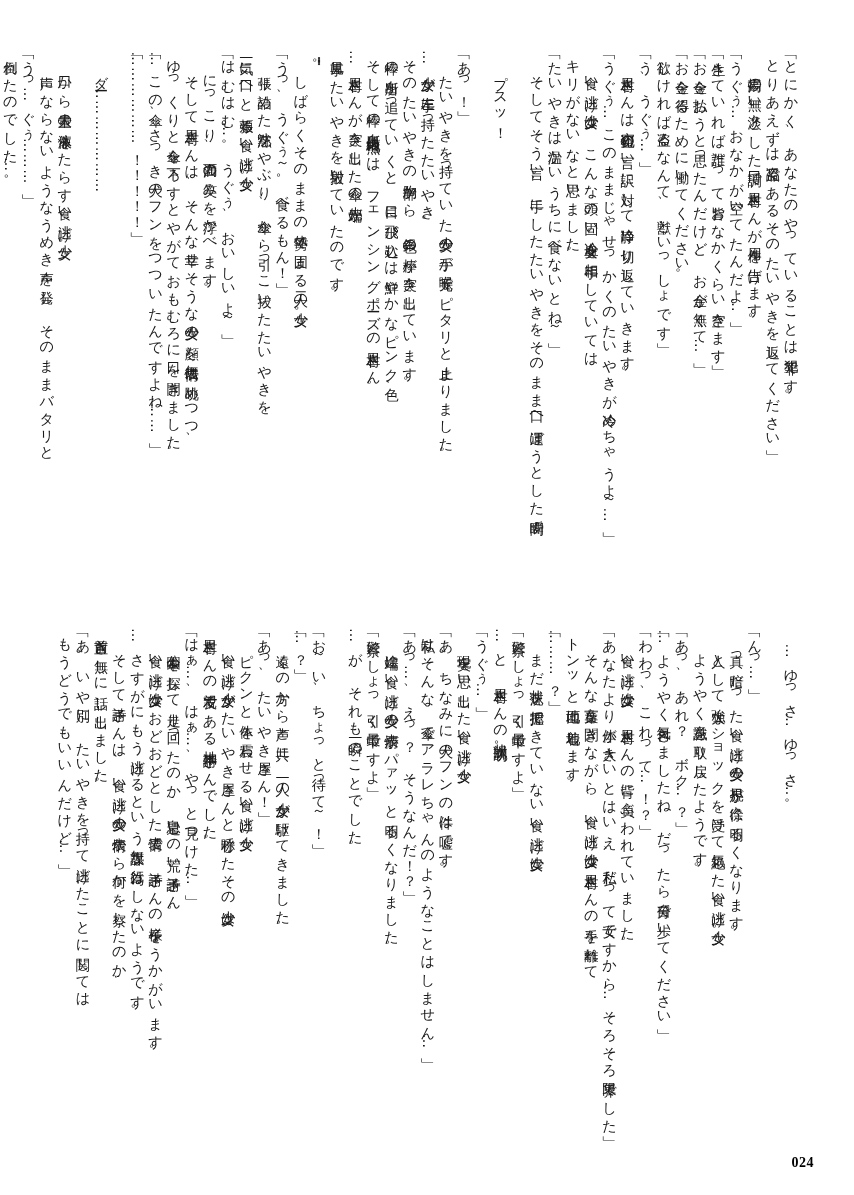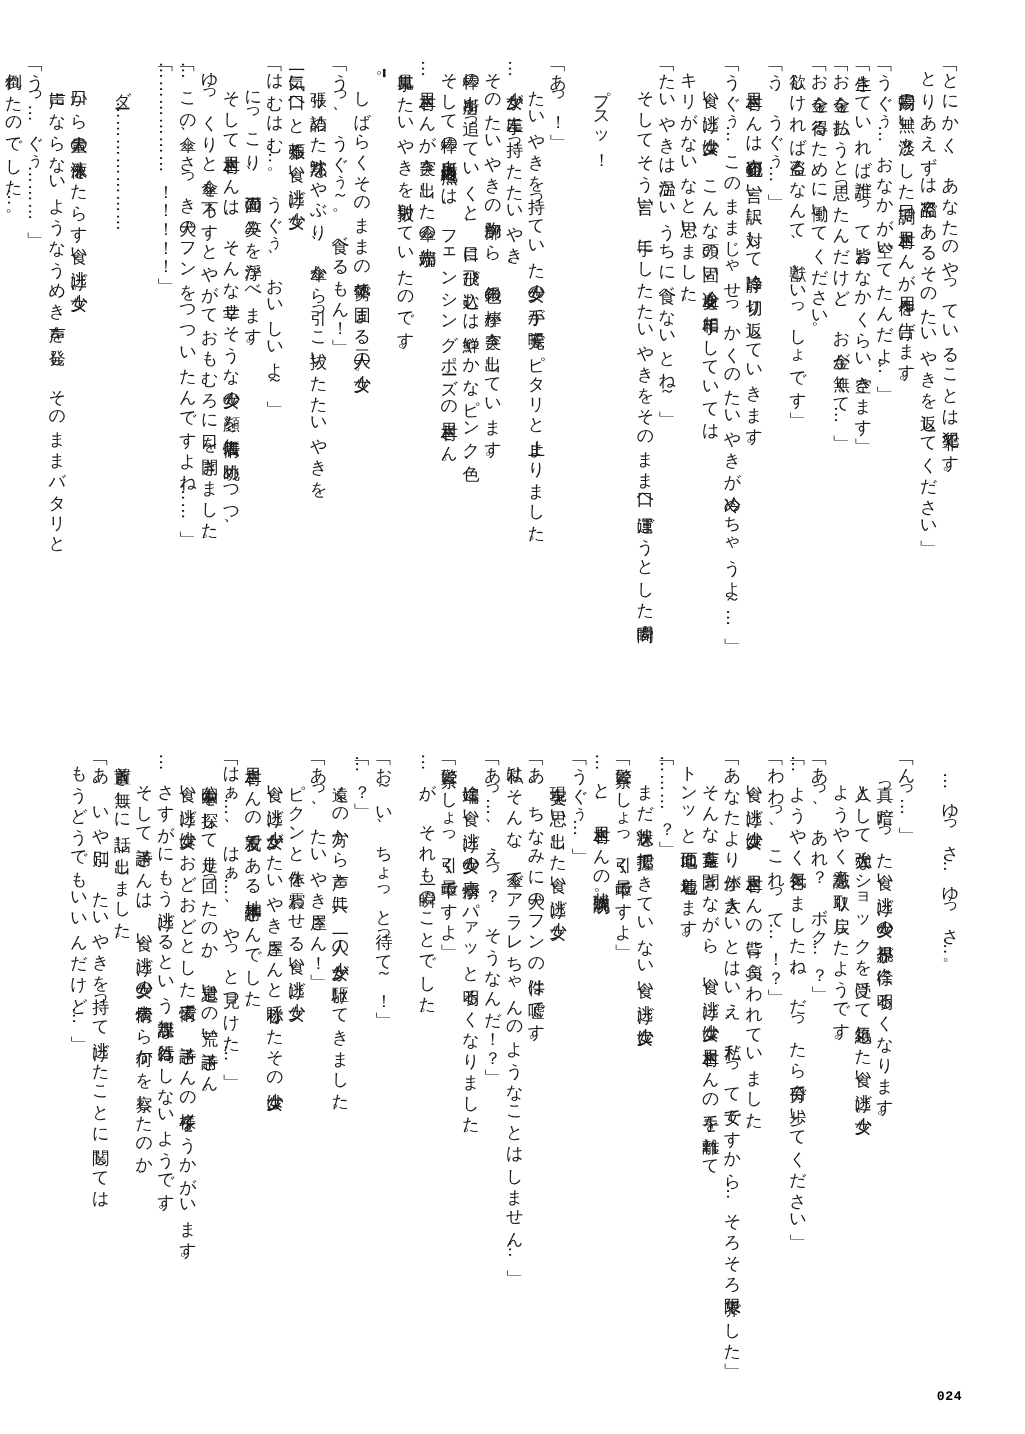--- a/index.html
+++ b/index.html
@@ -14,24 +14,24 @@
     line-height: 18.15px;
     color: #1a1a1a;
     letter-spacing: 1.4px;
   }
   .tier.top { top: 50px; right: 54px; height: 560px; }
   .tier.bottom { top: 628px; right: 54px; height: 560px; }
   .line { display: block; white-space: nowrap; }
   .line.blank { min-width: 18.15px; }
   .page-number {
     position: absolute;
-    right: 52px; bottom: 24px;
-    font-family: Liberation Mono, monospace;
+    right: 40px; bottom: 24px;
+    font-family: Liberation Serif, serif;
     font-weight: bold;
-    font-size: 11px;
+    font-size: 14px;
     letter-spacing: 0.5px;
     color: #000000;
   }
 </style>
 </head>
 <body>
 
 <div class="page">
   <div class="tier top" id="tier-top">
       <span class="line">「とにかく、あなたのやっていることは犯罪です。</span>

